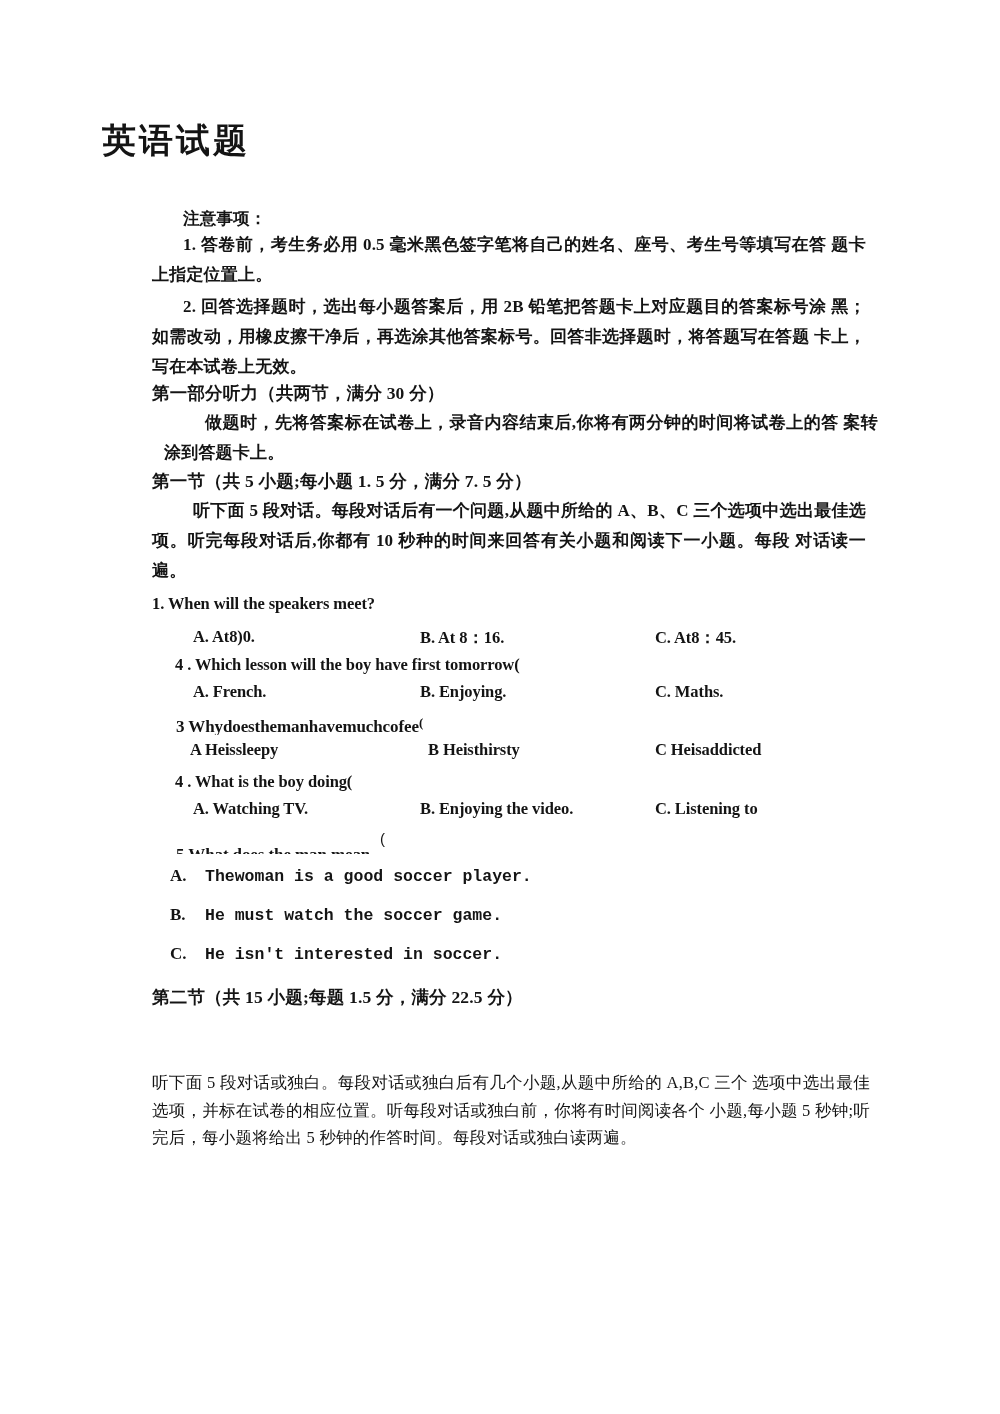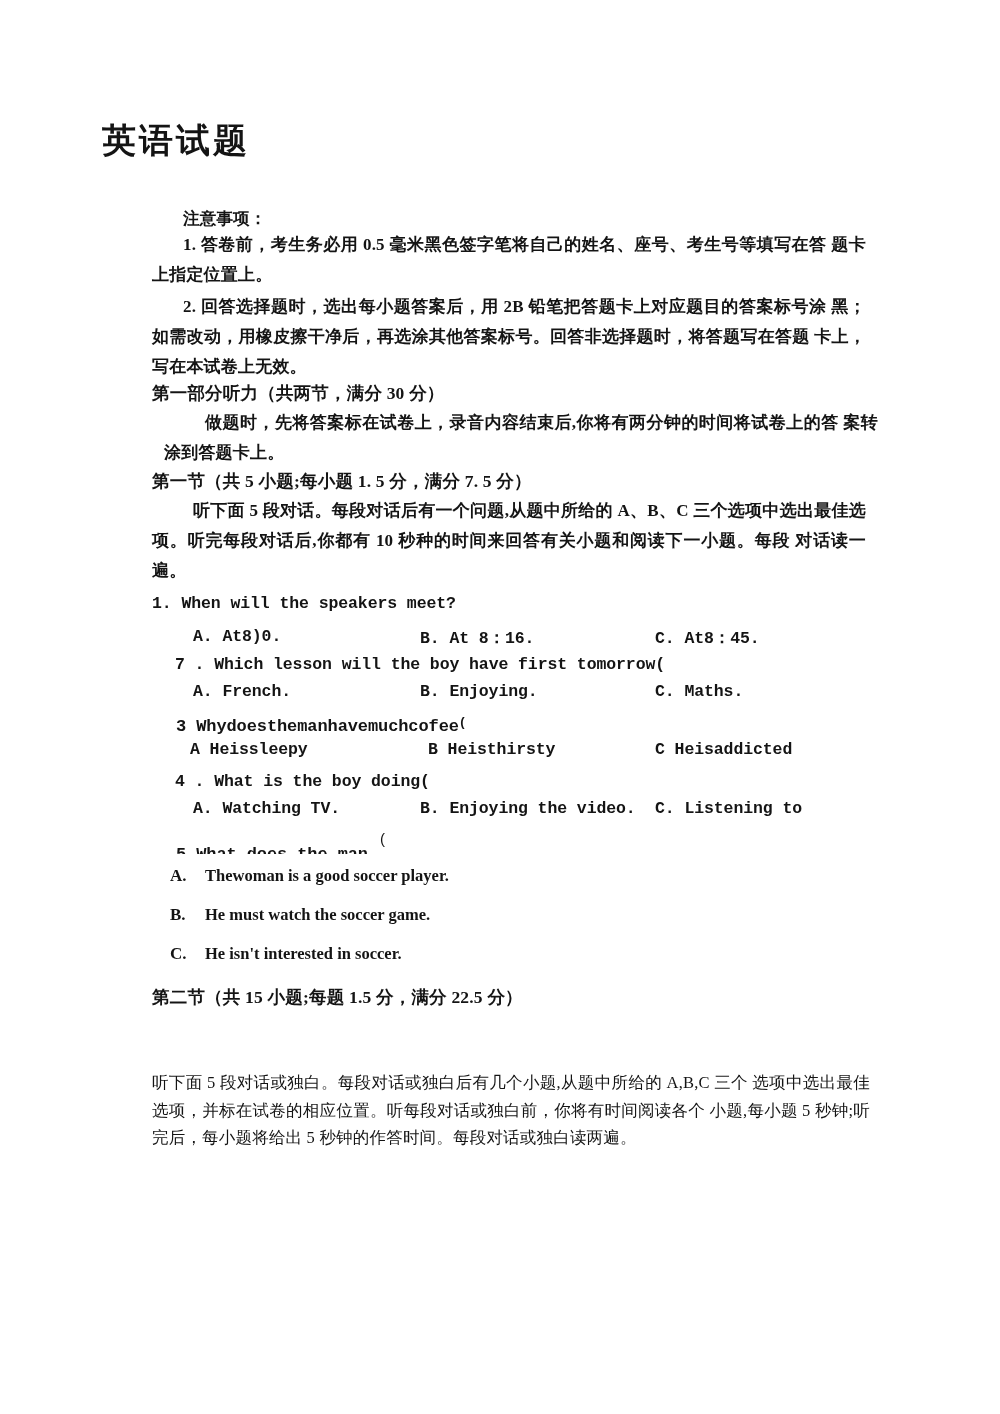--- a/index.html
+++ b/index.html
@@ -10,39 +10,39 @@
   }
   .abs{position:absolute;}
   
   .zh{font-size:17px;line-height:30px;letter-spacing:0.2px;}
   .bold{font-weight:bold;}
   .para{width:714px;text-align:justify;}
   .ind31{text-indent:31px;}
   .ind41{text-indent:41px;}
   .heading{font-size:17.5px;font-weight:bold;}
   
-  .en{font-family:Liberation Mono, monospace;font-weight:bold;font-size:16.5px;letter-spacing:-0.1px;}
+  .en{font-family:Liberation Serif, serif;font-weight:bold;font-size:16.5px;letter-spacing:-0.1px;}
   .optrow{left:152px;width:760px;height:24px;}
   .optrow .col-a{position:absolute;left:41px;top:0;}
   .optrow .col-b{position:absolute;left:268px;top:0;}
   .optrow .col-c{position:absolute;left:503px;top:0;}
   .optrow.q3 .col-a{left:38px;}
   .optrow.q3 .col-b{left:276px;}
   
   .clip{overflow:hidden;}
   .clip-q3{top:714px;left:176px;height:21px;width:420px;}
   .clip-q3 .inner{display:block;font-size:17px;line-height:25px;}
   .clip-q5{top:845px;left:176px;height:9px;width:240px;}
   .clip-q5 .inner{display:block;font-size:17px;line-height:20px;}
   .sup{font-size:13px;vertical-align:top;position:relative;top:-4px;}
   .q5sup{top:830px;left:380px;font-size:15px;font-family:"Liberation Sans",sans-serif;}
   
   .stackrow{left:170px;width:600px;}
   .stackrow .letter{display:inline-block;width:35px;font-family:"Liberation Serif",serif;font-weight:bold;font-size:17px;}
-  .stackrow .txt{font-family:Liberation Serif, serif;font-weight:bold;font-size:16.5px;}
+  .stackrow .txt{font-family:Liberation Mono, monospace;font-weight:bold;font-size:16.5px;}
   
   .title{
     top:118px;left:0;width:1000px;text-align:left;text-indent:102px;
     font-family:"Liberation Sans",sans-serif;font-weight:900;font-size:34px;letter-spacing:3px;
   }
 </style>
 </head>
 <body>
 
 <div class="abs title">英语试题</div>
@@ -57,21 +57,21 @@
 <div class="abs zh heading" style="top:466px;left:152px">第一节（共 5 小题;每小题 1. 5 分，满分 7. 5 分）</div>
 <div class="abs zh bold para ind41" style="top:496px;left:152px">听下面 5 段对话。每段对话后有一个问题,从题中所给的 A、B、C 三个选项中选出最佳选项。听完每段对话后,你都有 10 秒种的时间来回答有关小题和阅读下一小题。每段 对话读一遍。</div>
 
 <div class="abs en" style="top:594px;left:152px">1. When will the speakers meet?</div>
 <div class="abs optrow" style="top:627px">
   <span class="en col-a">A. At8)0.</span>
   <span class="en col-b">B. At 8：16.</span>
   <span class="en col-c">C. At8：45.</span>
 </div>
 
-<div class="abs en" style="top:655px;left:175px">7 . Which lesson will the boy have first tomorrow(</div>
+<div class="abs en" style="top:655px;left:175px">4 . Which lesson will the boy have first tomorrow(</div>
 <div class="abs optrow" style="top:682px">
   <span class="en col-a">A. French.</span>
   <span class="en col-b">B. Enjoying.</span>
   <span class="en col-c">C. Maths.</span>
 </div>
 
 <div class="abs en clip clip-q3">
   <span class="inner"><span>3 Whydoesthemanhavemuchcofee</span><span class="sup">(</span></span>
 </div>
 <div class="abs optrow q3" style="top:740px">

